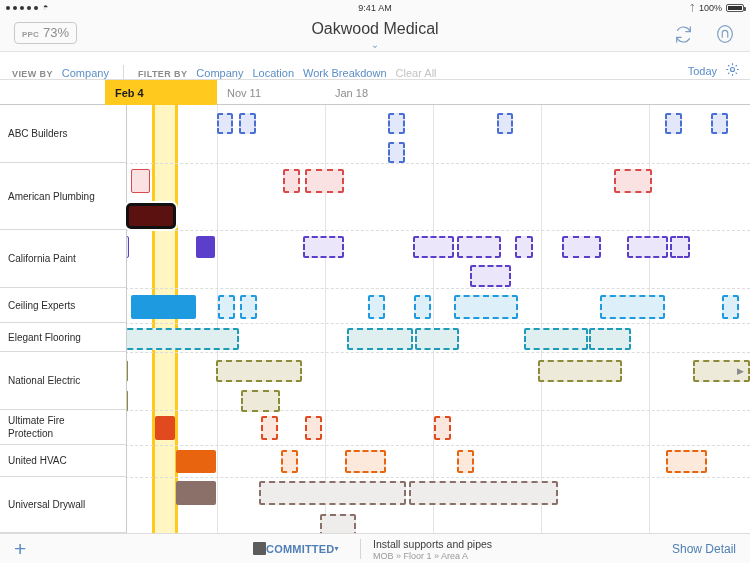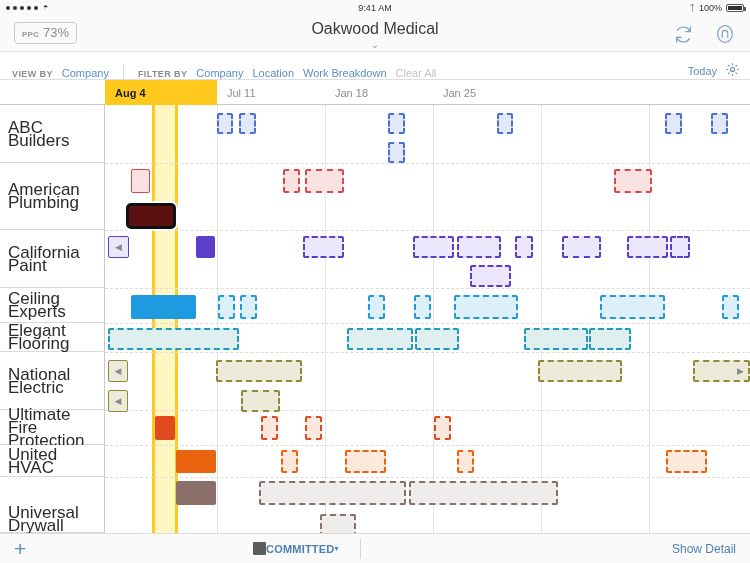--- a/index.html
+++ b/index.html
@@ -82,23 +82,23 @@
   }
   .wk.today{ background:#FFC91E; color:#1d1d1d; font-weight:bold;}
 
   
   .grid{ position:absolute; top:105px; left:0; width:750px; height:428px; overflow:hidden;}
   .vline{ position:absolute; top:0; bottom:0; width:1px; background:#e4e4e4;}
   .todayband{ position:absolute; top:0; bottom:0; left:152px; width:26px; background:#FFF6C2;}
   .todayline{ position:absolute; top:0; bottom:0; width:3px; background:#FFC91E;}
 
   .rowlbl{
-    position:absolute; left:0; width:105px;
+    position:absolute; left:0; width:127px;
     display:flex; align-items:center; padding-left:8px;
-    font-size:17px; color:#2b2b2b; line-height:13px;
+    font-size:10px; color:#2b2b2b; line-height:13px;
     border-bottom:1px solid #d9d9d9; background:#fff;
     border-right:1px solid #c9c9c9;
     z-index:6;
   }
   .rowsep{ position:absolute; left:105px; right:0; height:1px; border-top:1px dashed #dcdcdc; z-index:4;}
 
   .bar{ position:absolute; border-radius:2px; z-index:5;}
 
   .selbar{
     position:absolute; z-index:7; border-radius:5px;
@@ -186,24 +186,23 @@
       <span class="gear">
         <svg width="15" height="15" viewBox="0 0 24 24" fill="none" stroke="#5b8ec6" stroke-width="1.8">
           <circle cx="12" cy="12" r="3.2"></circle>
           <path d="M12 2v3M12 19v3M2 12h3M19 12h3M4.9 4.9l2.1 2.1M17 17l2.1 2.1M19.1 4.9L17 7M7 17l-2.1 2.1"></path>
         </svg>
       </span>
     </span>
   </div>
 
   <div class="headrow">
-    <div class="wk today" style="left:105px;width:112px;">Aug 4</div>
-    <div class="wk" style="left:217px;width:108px;">Jul 11</div>
+    <div class="wk today" style="left:105px;width:112px;">Feb 4</div>
+    <div class="wk" style="left:217px;width:108px;">Nov 11</div>
     <div class="wk" style="left:325px;width:108px;">Jan 18</div>
-    <div class="wk" style="left:433px;width:108px;">Jan 25</div>
   </div>
 
   <div class="grid" id="grid">
 
     <div class="vline" style="left:217px;"></div>
     <div class="vline" style="left:325px;"></div>
     <div class="vline" style="left:433px;"></div>
     <div class="vline" style="left:541px;"></div>
     <div class="vline" style="left:649px;"></div>
 
@@ -238,21 +237,21 @@
         <div class="rowsep" style="top: 305px;"></div>
         <div class="rowlbl" style="top: 305px; height: 35px;">
           <span style="white-space: pre-line;">Ultimate Fire
 Protection</span>
         </div>
         <div class="rowsep" style="top: 340px;"></div>
         <div class="rowlbl" style="top: 340px; height: 32px;">
           <span style="white-space: pre-line;">United HVAC</span>
         </div>
         <div class="rowsep" style="top: 372px;"></div>
-        <div class="rowlbl" style="top: 372px; height: 56px; align-items: flex-end;">
+        <div class="rowlbl" style="top: 372px; height: 56px;">
           <span style="white-space: pre-line;">Universal Drywall</span>
         </div>
       </div>
 
     <div id="barsLayer">
         <div class="bar" style="left: 217px; top: 8px; width: 16px; height: 21px; background: rgb(226, 232, 250); border: 2px dashed rgb(74, 111, 212);"></div>
         <div class="bar" style="left: 239px; top: 8px; width: 17px; height: 21px; background: rgb(226, 232, 250); border: 2px dashed rgb(74, 111, 212);"></div>
         <div class="bar" style="left: 388px; top: 8px; width: 17px; height: 21px; background: rgb(226, 232, 250); border: 2px dashed rgb(74, 111, 212);"></div>
         <div class="bar" style="left: 388px; top: 37px; width: 17px; height: 21px; background: rgb(226, 232, 250); border: 2px dashed rgb(74, 111, 212);"></div>
         <div class="bar" style="left: 497px; top: 8px; width: 16px; height: 21px; background: rgb(226, 232, 250); border: 2px dashed rgb(74, 111, 212);"></div>
@@ -318,16 +317,20 @@
   </div>
 
   <div class="bottombar">
     <span class="plus">+</span>
     <span class="committed">
       <span class="sw"></span>
       <span class="txt">COMMITTED</span>
       <span class="car">▾</span>
     </span>
     <span class="bb-sep"></span>
+    <span class="taskinfo">
+      <div class="t1">Install supports and pipes</div>
+      <div class="t2">MOB » Floor 1 » Area A</div>
+    </span>
     <span class="showdetail">Show Detail</span>
   </div>
 
 </div>
 
 </body></html>

